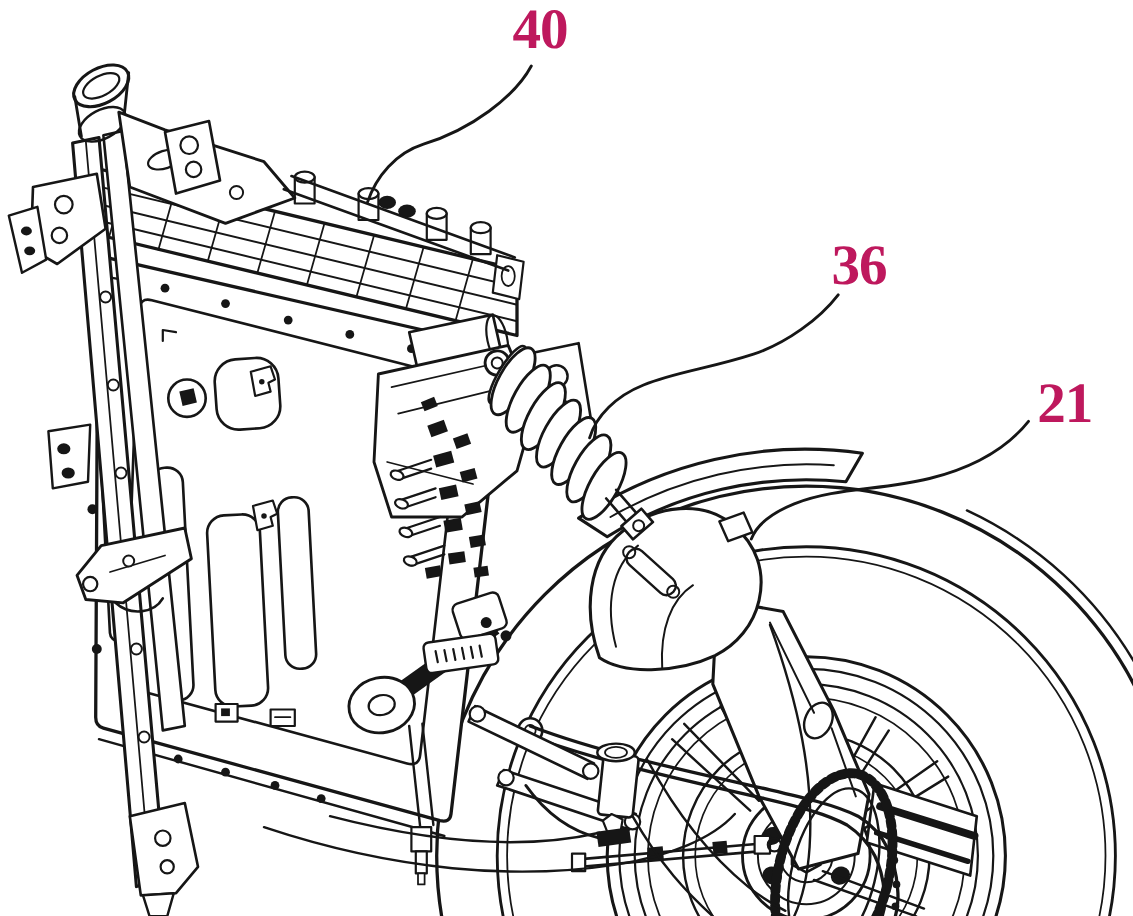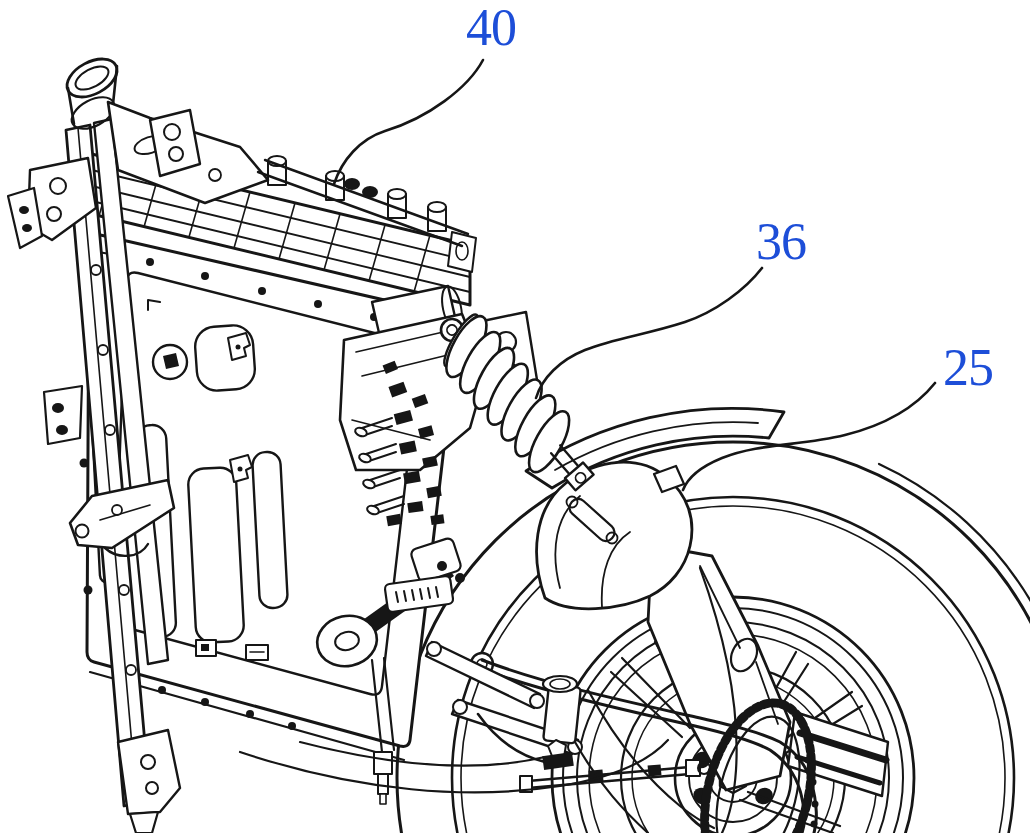--- a/index.html
+++ b/index.html
@@ -1,19 +1,19 @@
 <!DOCTYPE html>
 <html><head>
 <meta charset="utf-8">
 <style>
   html,body{margin:0;padding:0;background:#ffffff;}
   .stage{position:relative;width:1030px;height:833px;background:#ffffff;overflow:hidden;
          font-family:"Liberation Serif", serif;}
   .stage svg{position:absolute;left:0;top:0;}
-  .ref-label{position:absolute;font-weight:400;font-size:52px;line-height:1;color:#1d4ed8;
+  .ref-label{position:absolute;font-weight:700;font-size:52px;line-height:1;color:#be185d;
              letter-spacing:-1px;user-select:none;}
   .lbl-40{left:466px;top:2px;}
   .lbl-22{left:756px;top:216px;}
   .lbl-21{left:943px;top:342px;}
   .ink{stroke:#161616;fill:none;stroke-linecap:round;stroke-linejoin:round;}
   .w{fill:#ffffff;}
   .d{fill:#161616;stroke:none;}
 </style>
 </head>
 <body>
@@ -302,14 +302,14 @@
 
   <g stroke-width="2.6">
     <path class="ink" d="M483 60 C468 88 428 118 385 131 C360 139 342 160 334 184"></path>
     <path class="ink" d="M762 268 C745 290 715 312 685 322 C645 335 615 338 585 350 C560 360 542 378 536 398"></path>
     <path class="ink" d="M935 383 C915 408 885 425 845 435 C800 446 760 443 722 458 C700 467 688 477 683 490"></path>
   </g>
 </svg>
 
   <div class="ref-label lbl-40">40</div>
   <div class="ref-label lbl-22">36</div>
-  <div class="ref-label lbl-21">25</div>
+  <div class="ref-label lbl-21">21</div>
 </div>
 
 </body></html>

